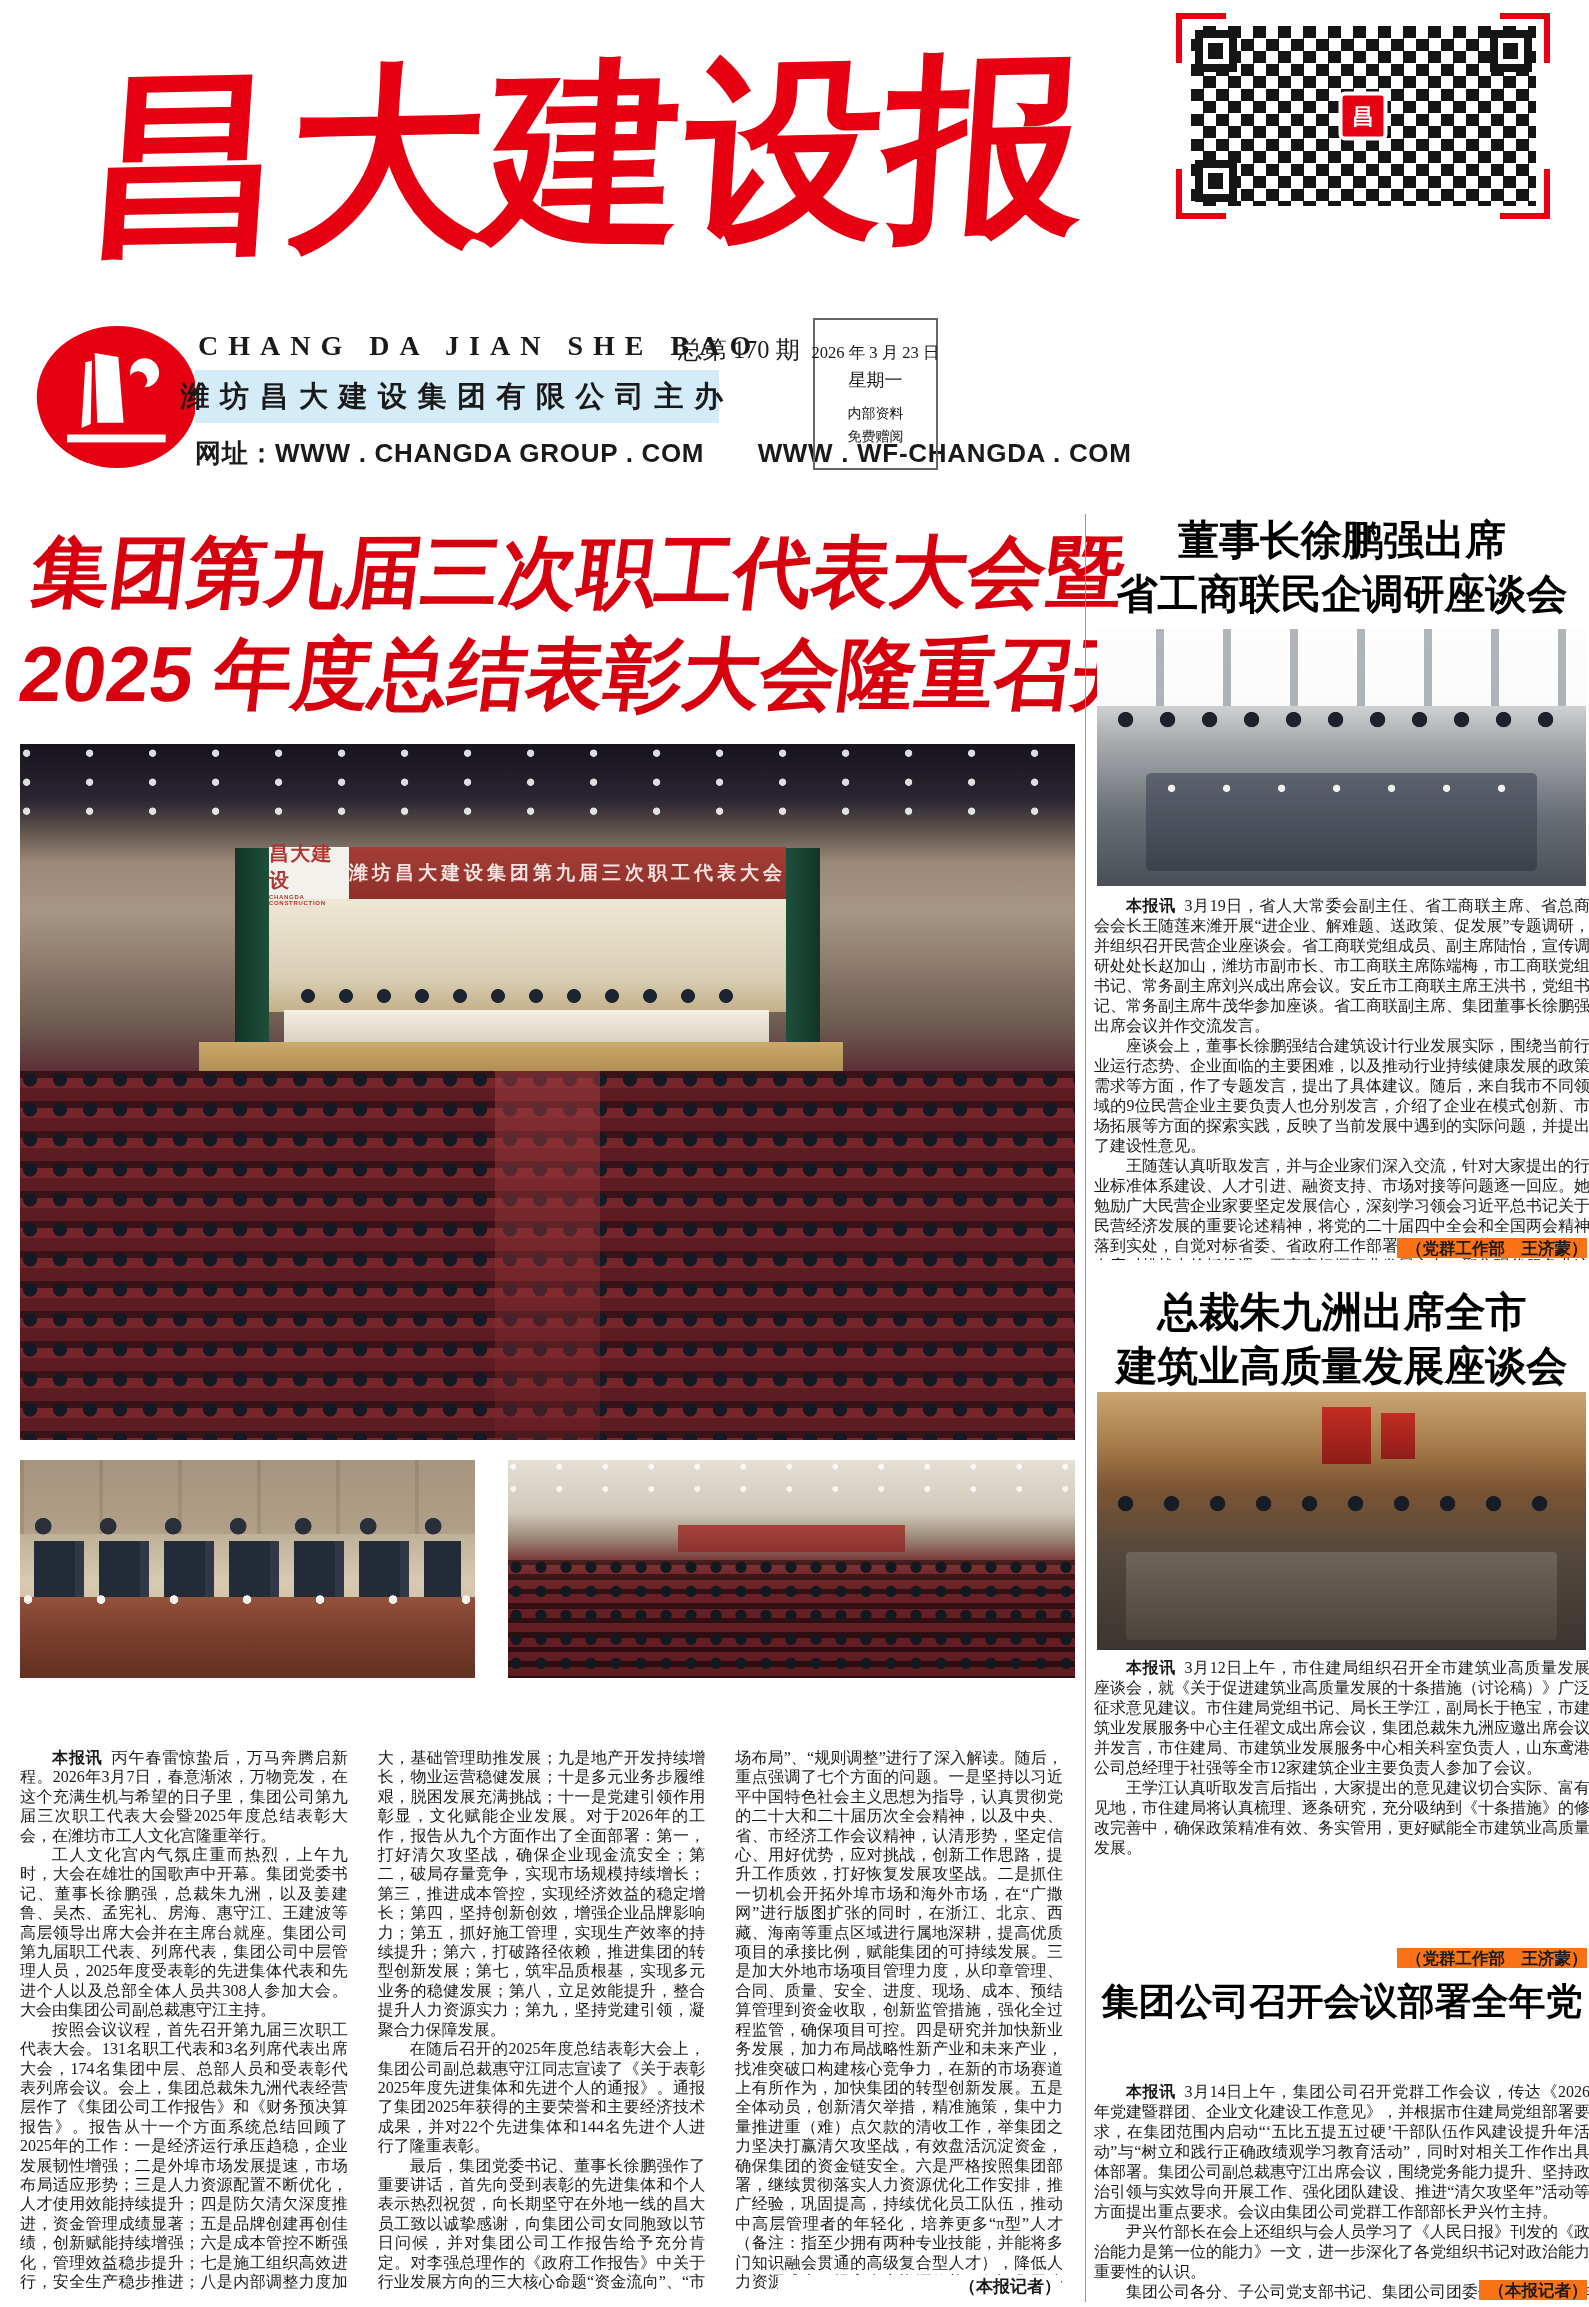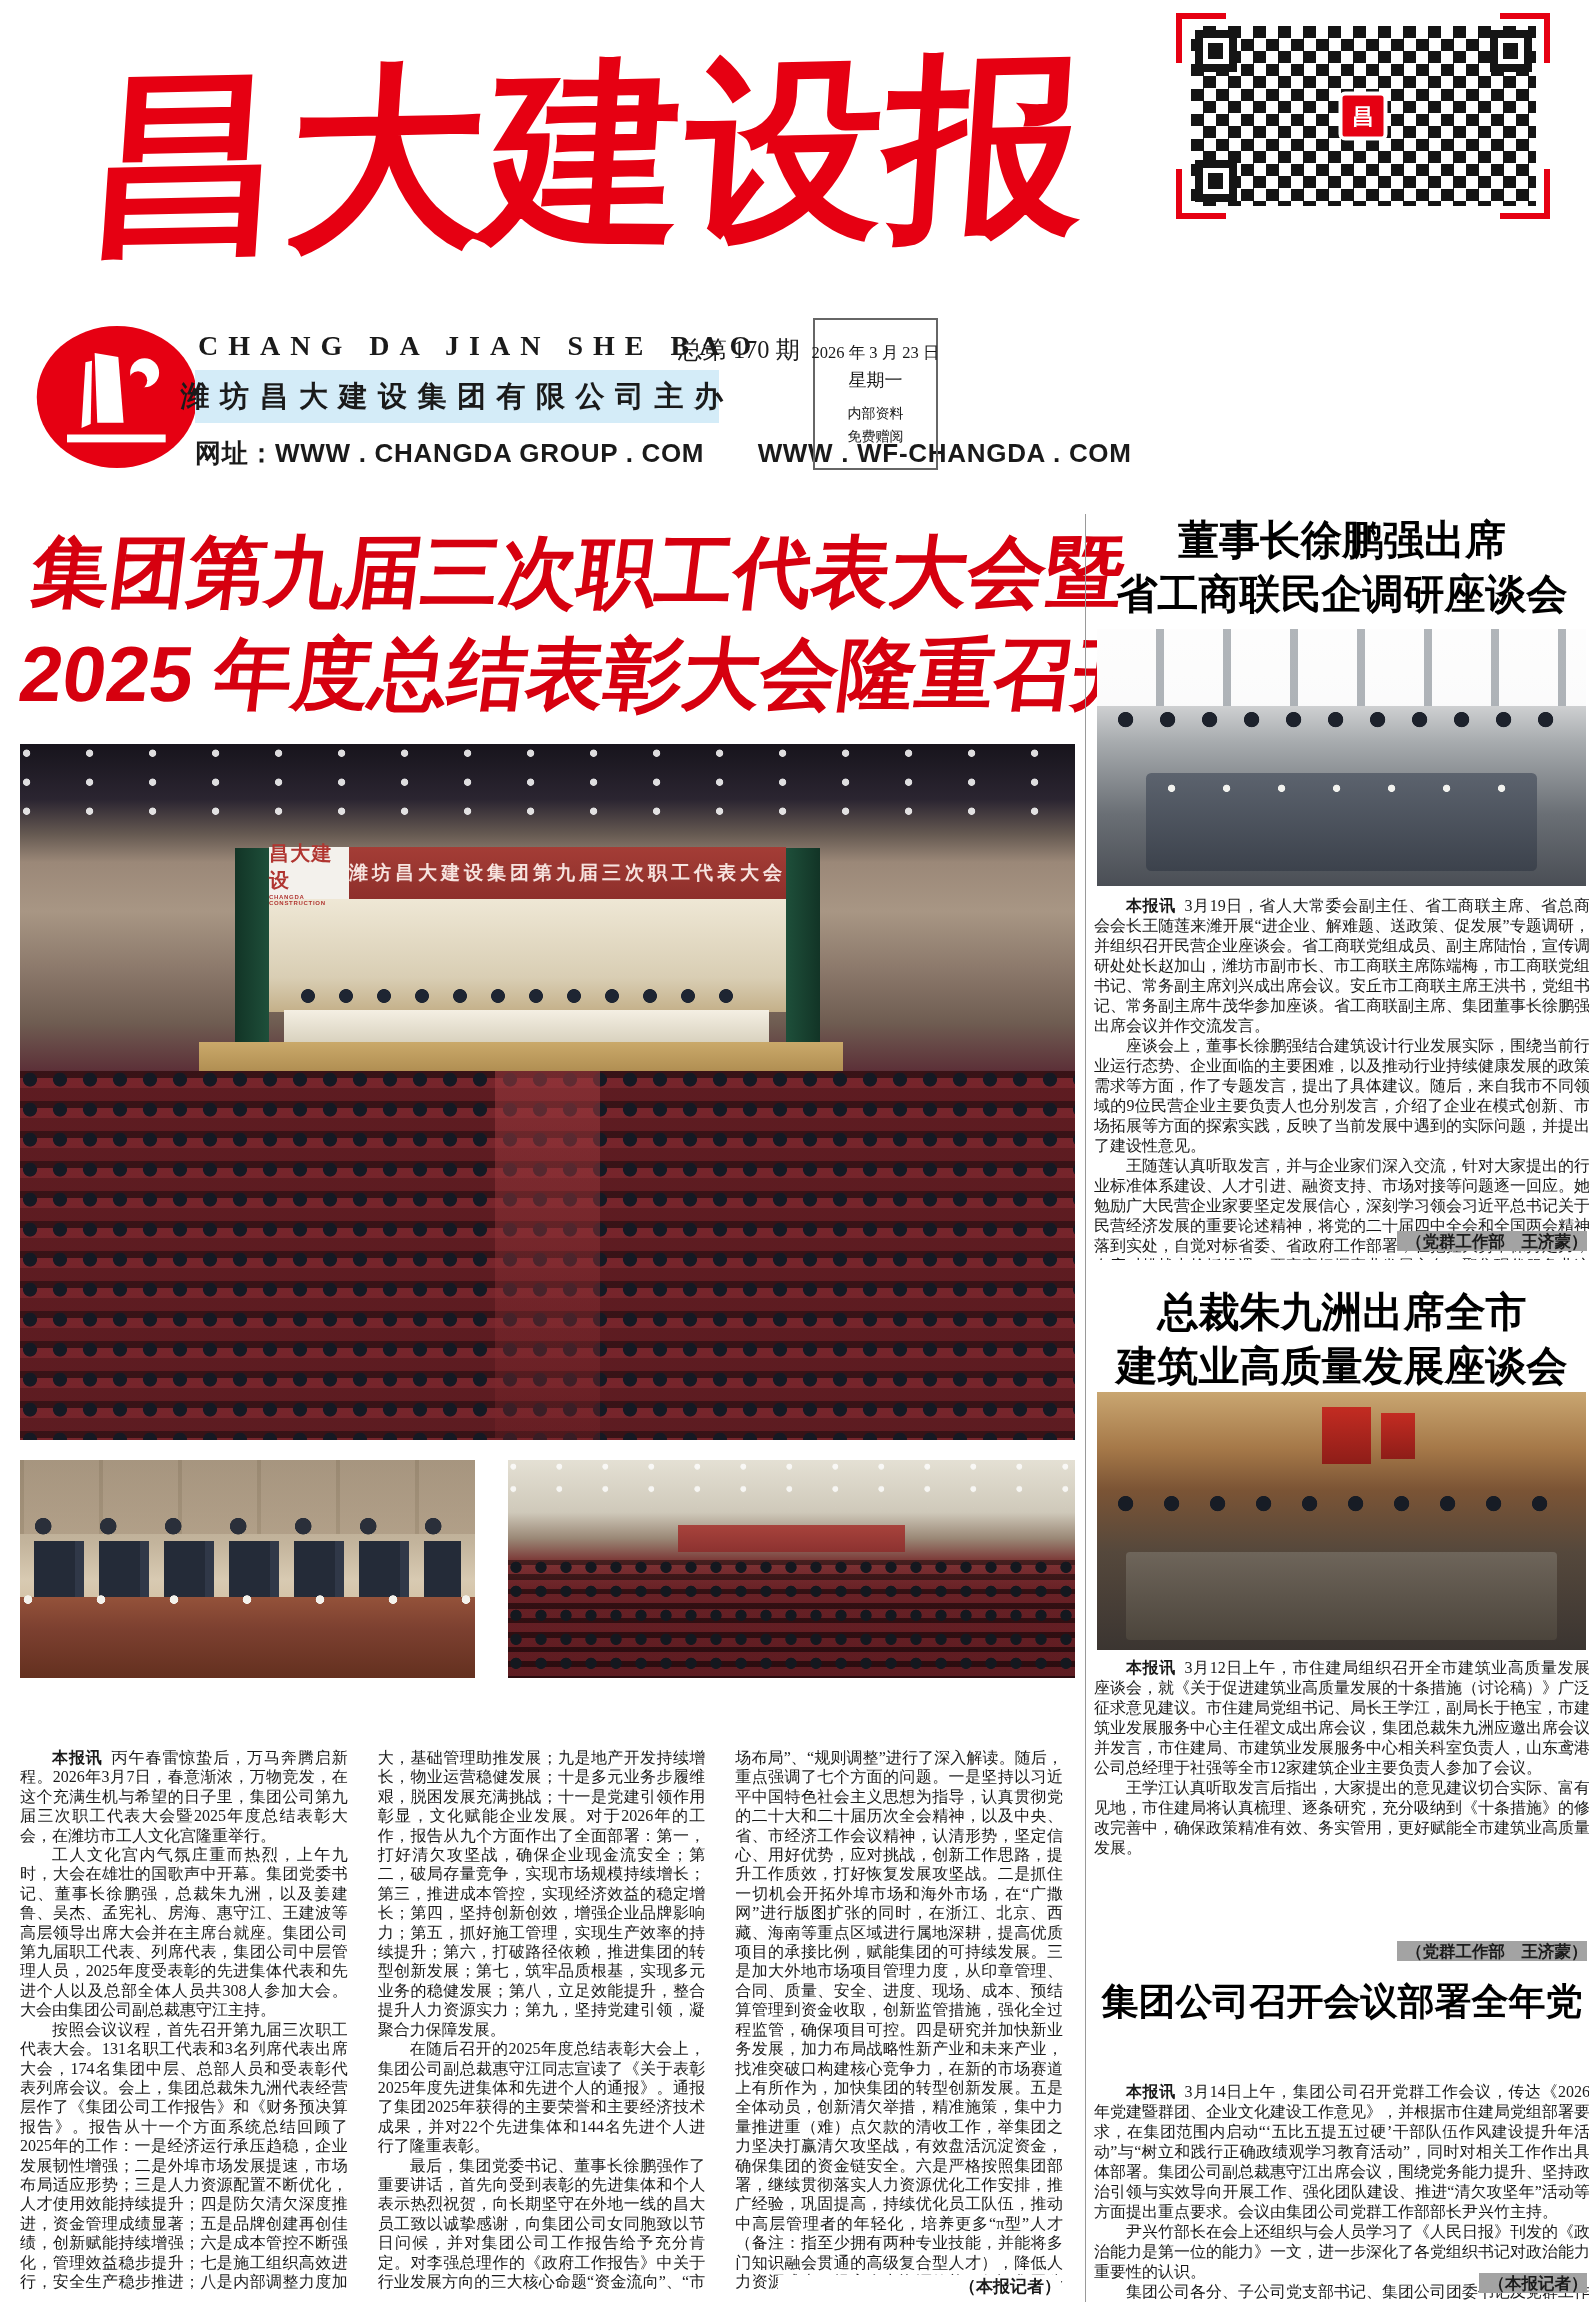--- a/index.html
+++ b/index.html
@@ -137,21 +137,21 @@
   .r-headline{left:1094px;width:496px;text-align:center;font-weight:900;color:#000;
       font-family:"Liberation Serif",serif;white-space:nowrap;}
   .r-h1{top:513px;font-size:41px;line-height:54px;}
   .r-h2{top:1285px;font-size:41px;line-height:54px;}
   .r-h3{top:1977px;font-size:37px;line-height:50px;}
   .r-article{left:1094px;width:496px;overflow:hidden;font-size:16px;line-height:20px;text-align:justify;position:absolute;}
   .r-article p{margin:0;text-indent:2em;}
   .r-a1{top:896px;height:364px;}
   .r-a2{top:1658px;height:312px;}
   .r-a3{top:2082px;height:220px;}
-  .r-byline{position:absolute;right:2.6px;bottom:9px;background:#a3a3a3;padding-left:9.2px;
+  .r-byline{position:absolute;right:2.6px;bottom:2px;background:#f97316;padding-left:9.2px;
       font-family:"Liberation Sans",sans-serif;font-weight:700;font-size:16.5px;}
 </style>
 </head>
 <body>
 
 <div class="page">
 
   <div class="abs masthead-title">昌大建设报</div>
 
   <div class="abs logo-wrap">

